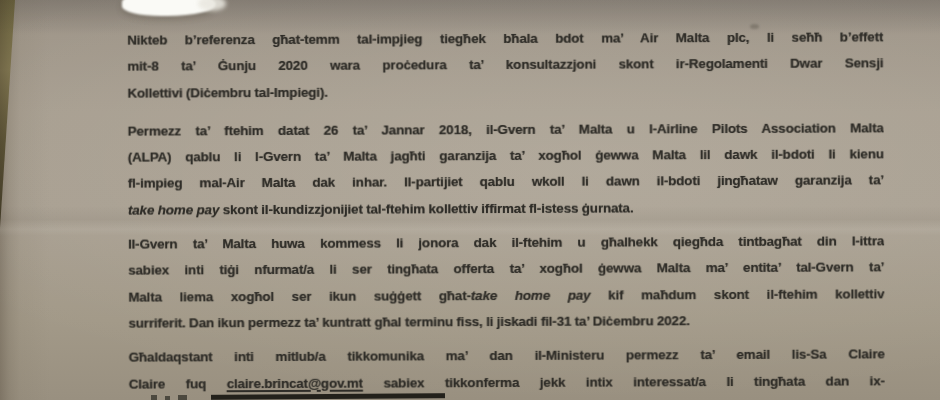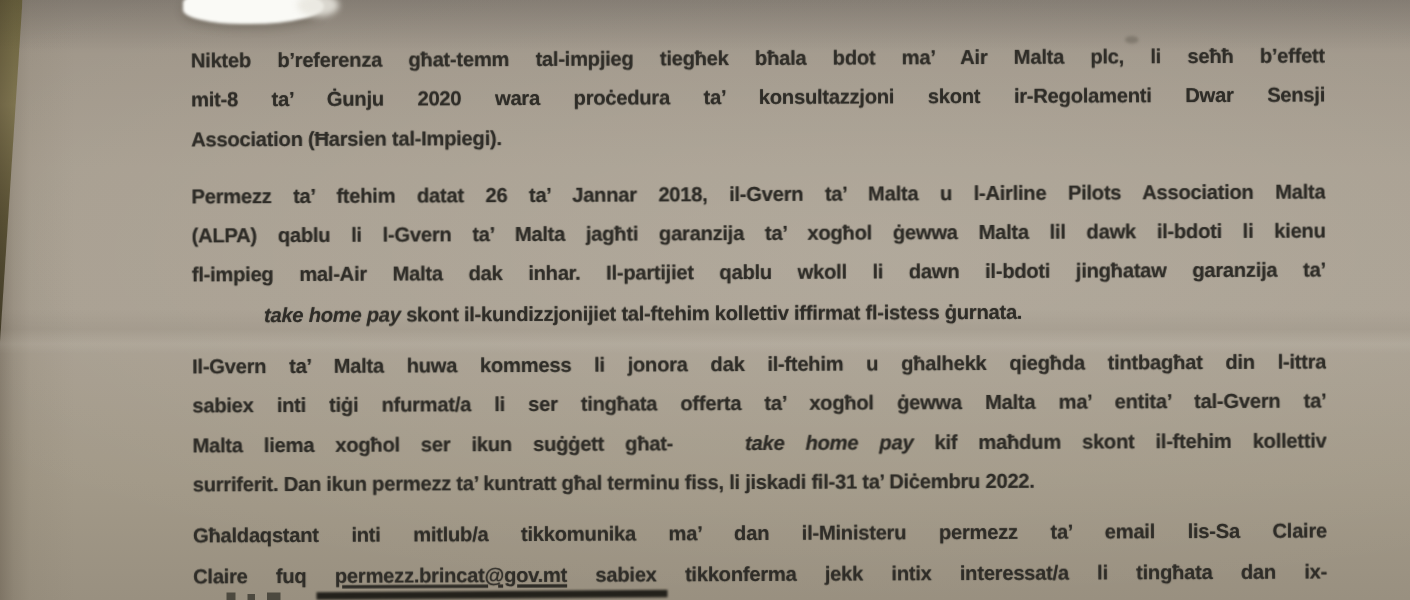--- a/index.html
+++ b/index.html
@@ -92,21 +92,21 @@
     text-align-last: justify;
     -moz-text-align-last: justify;
     overflow: hidden;
     white-space: normal;
   }
   .line.last {
     text-align: left;
     text-align-last: left;
     -moz-text-align-last: left;
   }
-  .seg.italic { font-style: italic; margin-left: 48px; }
+  .seg.italic { font-style: italic; }
   .seg.underline {
     text-decoration: underline;
     text-decoration-thickness: 1.5px;
     text-underline-offset: 2px;
   }
   
   .frag-bar {
     position: absolute; left: 211px; top: 394px;
     width: 234px; height: 4.6px;
     background: #23211b;
@@ -127,37 +127,37 @@
   <div class="paper-bend"></div>
   <div class="top-shadow"></div>
   <div class="white-blob"></div>
   <div class="white-blob-ext"></div>
   <div class="speck"></div>
 
   <div class="letter">
       <div class="para gap-lg">
         <div class="line"><span class="seg">Nikteb b’referenza għat-temm tal-impjieg tiegħek bħala bdot ma’ Air Malta plc, li seħħ b’effett</span></div>
         <div class="line"><span class="seg">mit-8 ta’ Ġunju 2020 wara proċedura ta’ konsultazzjoni skont ir-Regolamenti Dwar Sensji</span></div>
-        <div class="line last"><span class="seg">Association (Ħarsien tal-Impiegi).</span></div>
+        <div class="line last"><span class="seg">Kollettivi (Diċembru tal-Impiegi).</span></div>
       </div>
       <div class="para">
         <div class="line"><span class="seg">Permezz ta’ ftehim datat 26 ta’ Jannar 2018, il-Gvern ta’ Malta u l-Airline Pilots Association Malta</span></div>
         <div class="line"><span class="seg">(ALPA) qablu li l-Gvern ta’ Malta jagħti garanzija ta’ xogħol ġewwa Malta lil dawk il-bdoti li kienu</span></div>
         <div class="line"><span class="seg">fl-impieg mal-Air Malta dak inhar. Il-partijiet qablu wkoll li dawn il-bdoti jingħataw garanzija ta’</span></div>
         <div class="line last"><span class="seg italic">take home pay</span><span class="seg"> skont il-kundizzjonijiet tal-ftehim kollettiv iffirmat fl-istess ġurnata.</span></div>
       </div>
       <div class="para">
         <div class="line"><span class="seg">Il-Gvern ta’ Malta huwa kommess li jonora dak il-ftehim u għalhekk qiegħda tintbagħat din l-ittra</span></div>
         <div class="line"><span class="seg">sabiex inti tiġi nfurmat/a li ser tingħata offerta ta’ xogħol ġewwa Malta ma’ entita’ tal-Gvern ta’</span></div>
         <div class="line"><span class="seg">Malta liema xogħol ser ikun suġġett għat-</span><span class="seg italic">take home pay</span><span class="seg"> kif maħdum skont il-ftehim kollettiv</span></div>
         <div class="line last"><span class="seg">surriferit. Dan ikun permezz ta’ kuntratt għal terminu fiss, li jiskadi fil-31 ta’ Diċembru 2022.</span></div>
       </div>
       <div class="para">
         <div class="line"><span class="seg">Għaldaqstant inti mitlub/a tikkomunika ma’ dan il-Ministeru permezz ta’ email lis-Sa Claire</span></div>
-        <div class="line"><span class="seg">Claire fuq </span><span class="seg underline">permezz.brincat@gov.mt</span><span class="seg"> sabiex tikkonferma jekk intix interessat/a li tingħata dan ix-</span></div>
+        <div class="line"><span class="seg">Claire fuq </span><span class="seg underline">claire.brincat@gov.mt</span><span class="seg"> sabiex tikkonferma jekk intix interessat/a li tingħata dan ix-</span></div>
       </div>
     </div>
 
   <div class="frag-bar"></div>
   <div class="frag-mark fm1"></div>
   <div class="frag-mark fm2"></div>
   <div class="frag-mark fm3"></div>
 </div>
 
 </body></html>

